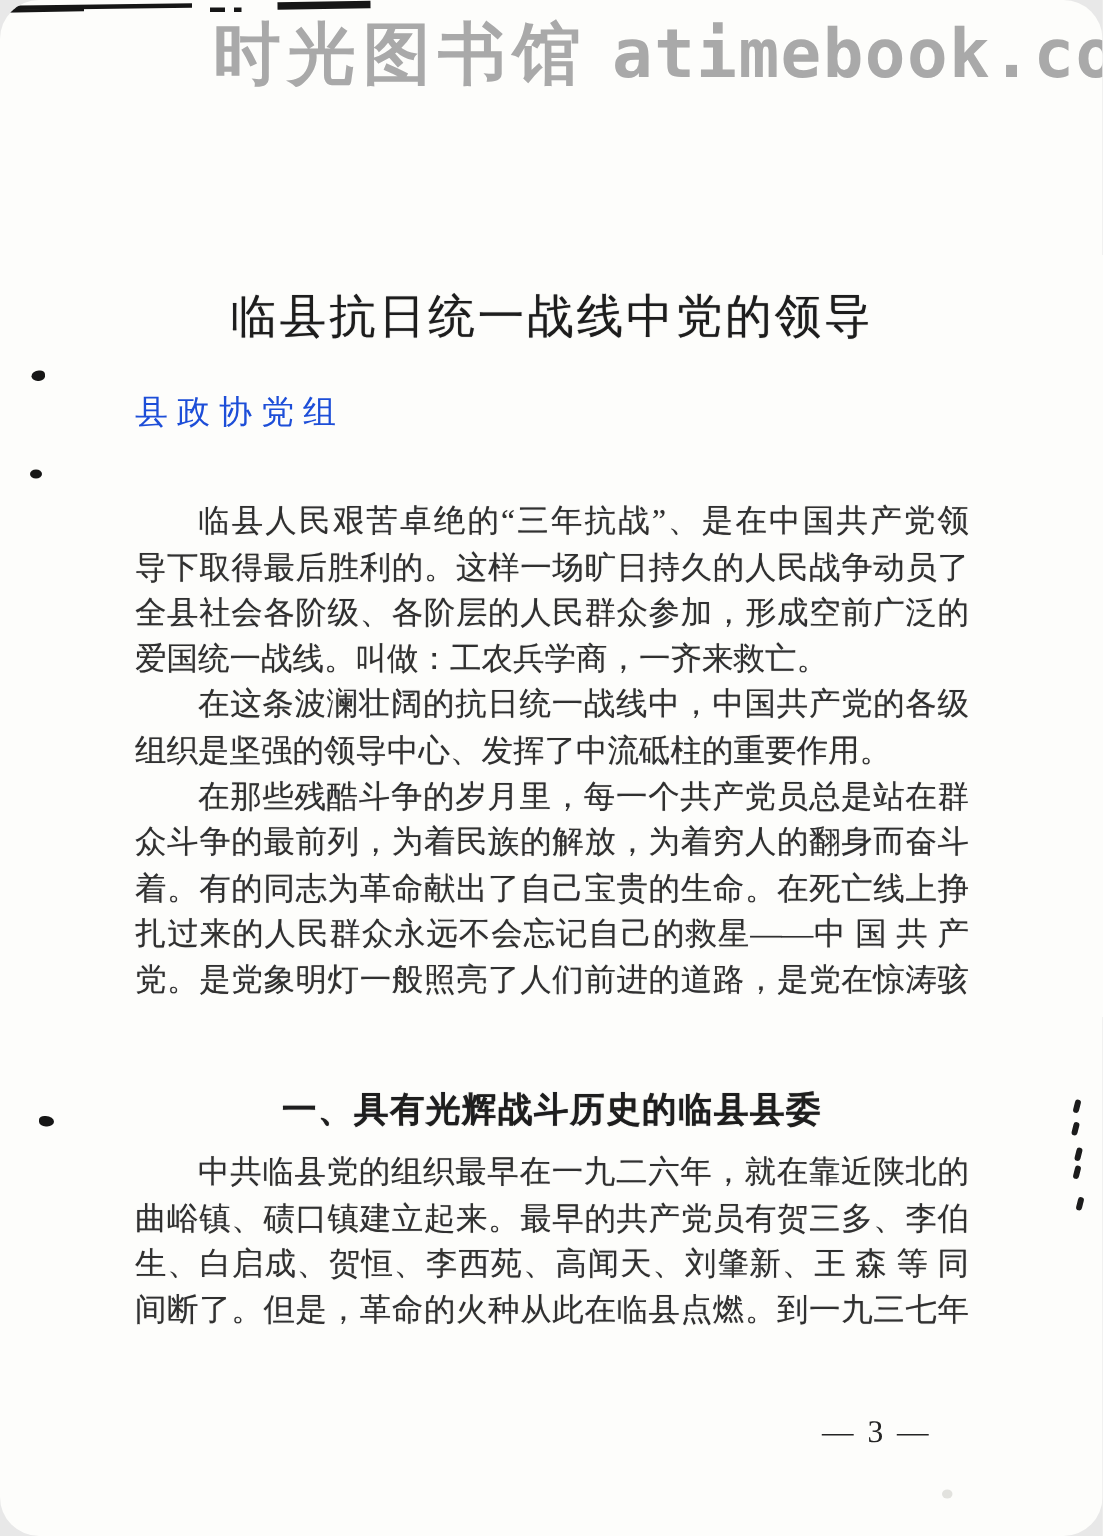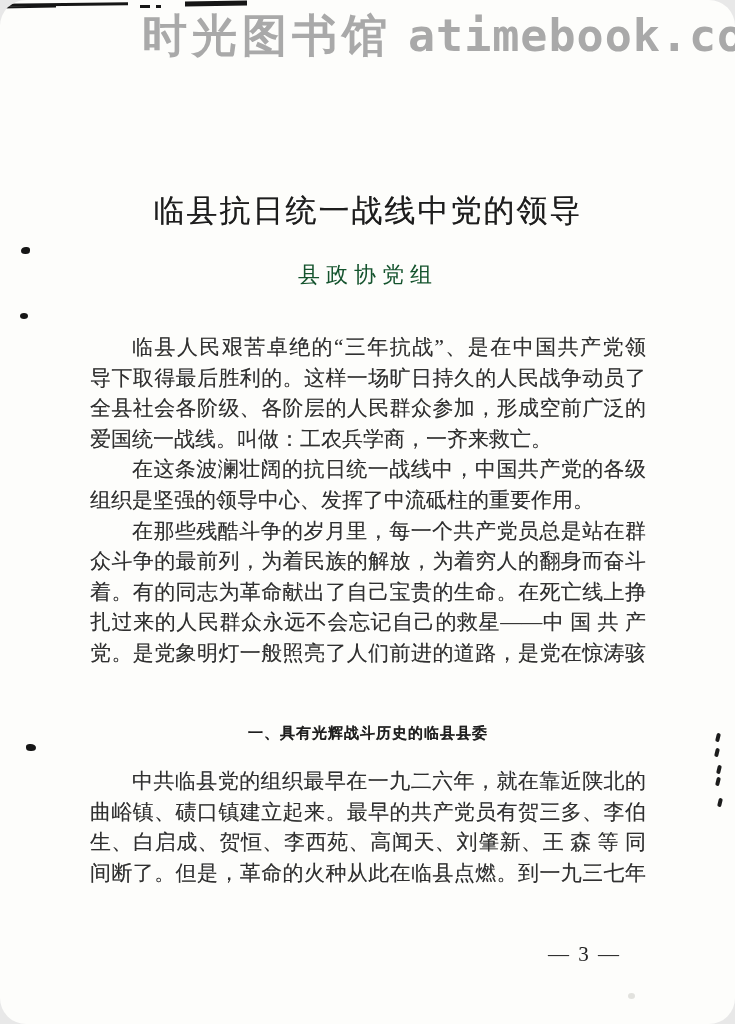--- a/index.html
+++ b/index.html
@@ -63,24 +63,23 @@
     text-align: center;
     font-size: 31px;
     font-weight: normal;
     letter-spacing: 2px;
     color: #1d1d1d;
     text-shadow: 0 0 0.6px rgba(0,0,0,0.55);
   }
   .byline {
     position: absolute;
     top: 260px; left: 90px; width: 556px;
-    text-align: center;
     font-size: 22px;
     letter-spacing: 6px;
-    color: #14532d;
+    color: #1d4ed8;
   }
   .body-block {
     position: absolute;
     left: 90px; width: 556px;
     font-size: 21px;
     color: #303030;
     text-shadow: 0 0 0.5px rgba(40,40,40,0.45);
   }
   .block-a { top: 332px; }
   .block-b { top: 766px; }
@@ -89,21 +88,21 @@
     line-height: 30.6px;
     white-space: normal;
     text-align: left;
   }
   .jf { text-align: justify; text-align-last: justify; }
   .ind { text-indent: 2em; }
   .sec-heading {
     position: absolute;
     top: 724px; left: 90px; width: 556px;
     text-align: center;
-    font-size: 15px;
+    font-size: 23px;
     font-weight: bold;
     letter-spacing: 1px;
     color: #1e1e1e;
     text-shadow: 0 0 0.6px rgba(0,0,0,0.55);
   }
   .pageno {
     position: absolute;
     top: 942px; left: 548px;
     font-size: 21px;
     letter-spacing: 2px;

